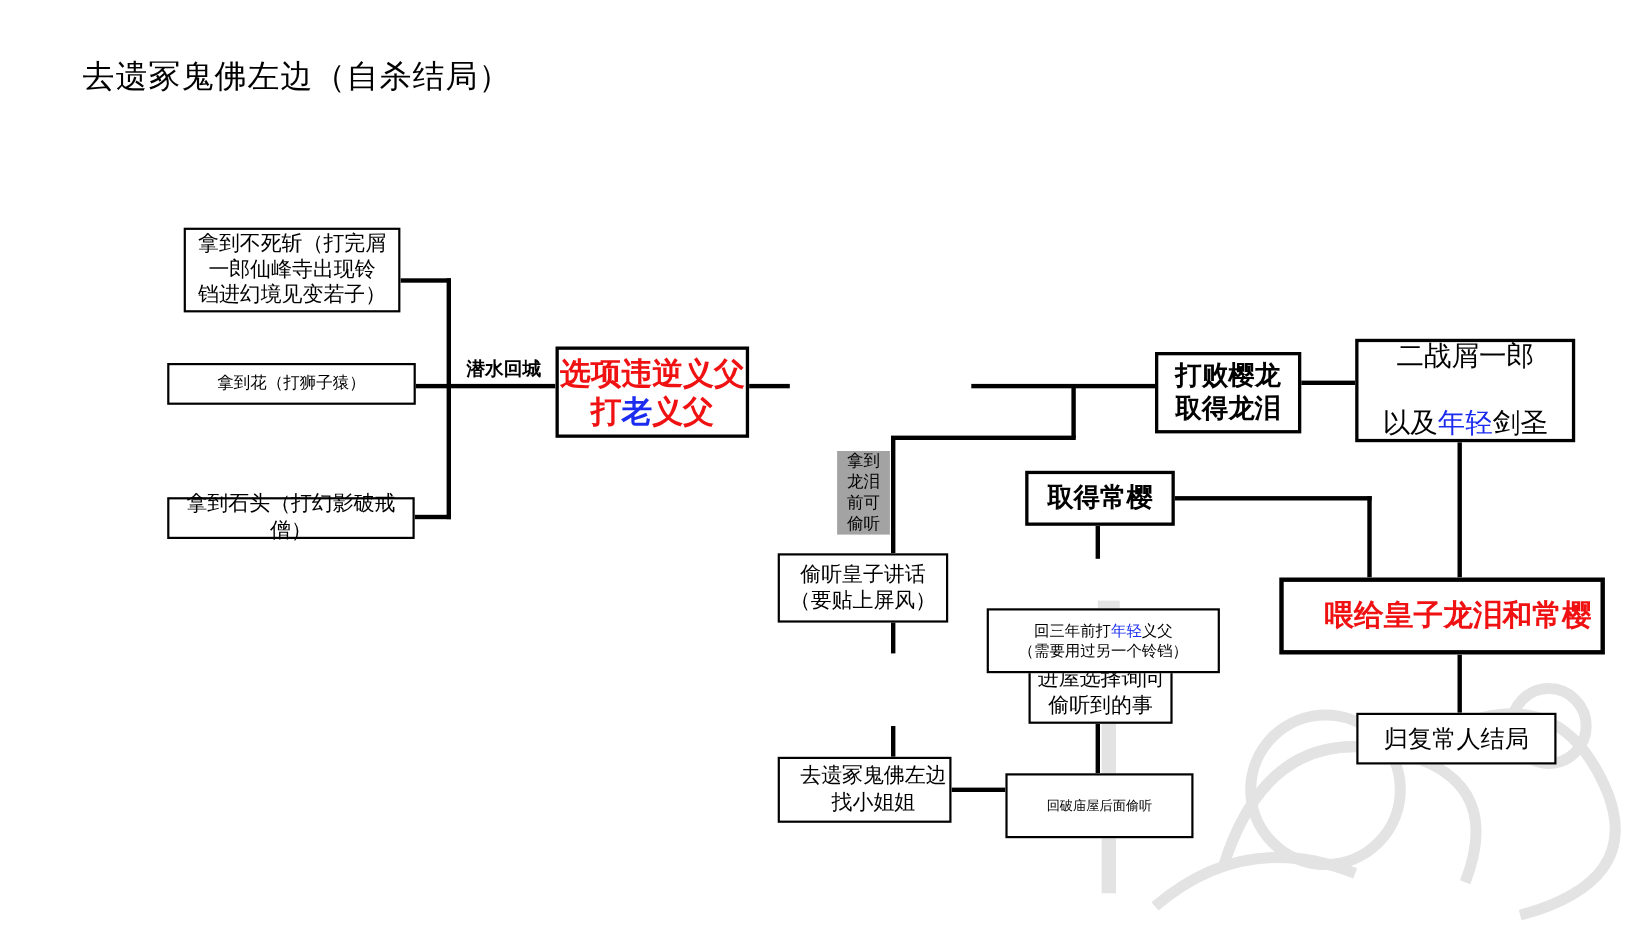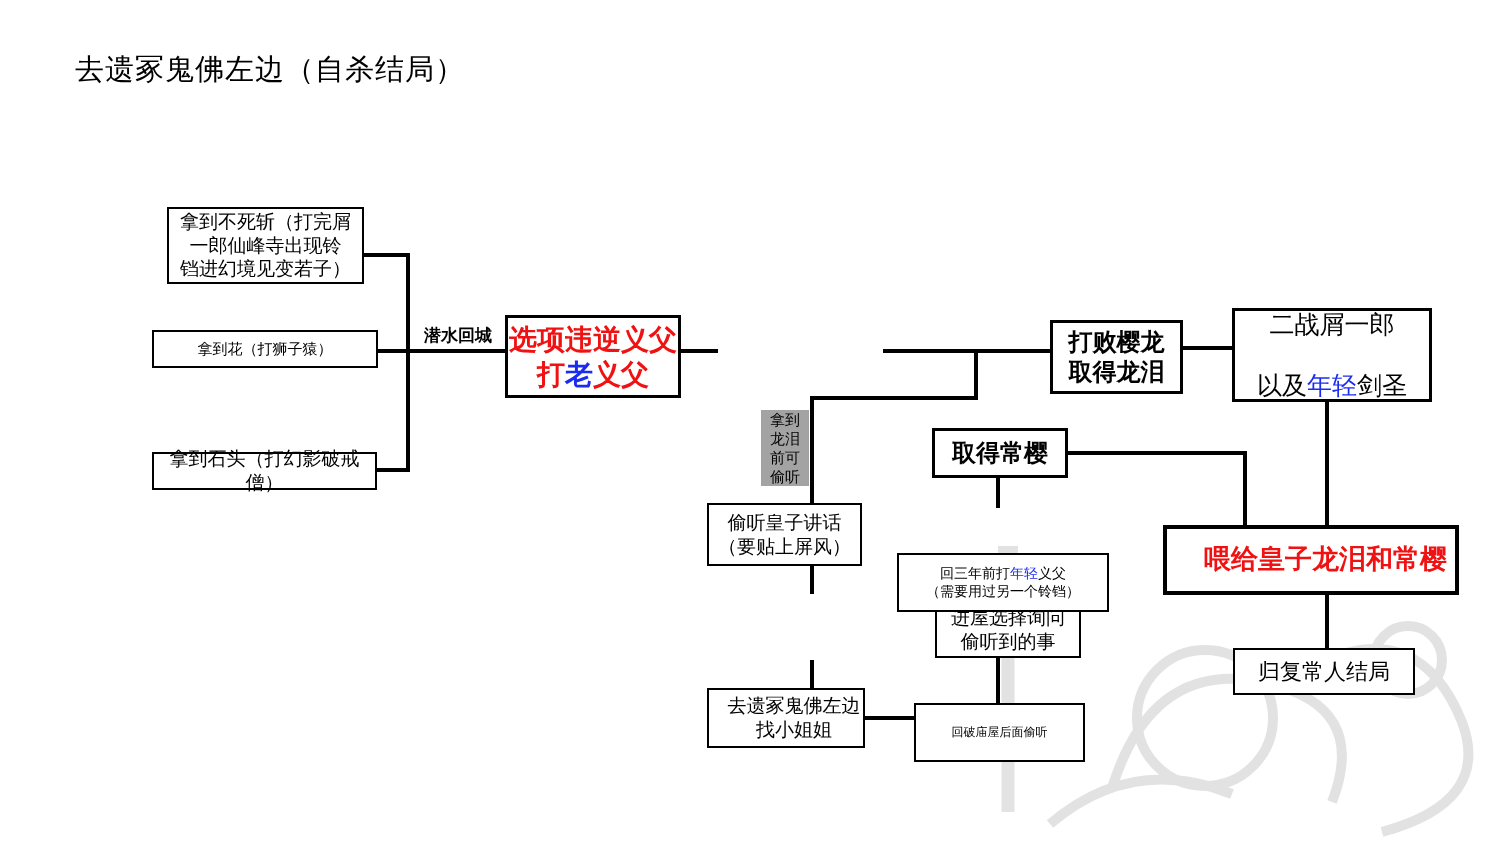--- a/index.html
+++ b/index.html
@@ -119,21 +119,21 @@
 
   <div class="box" style="left:707px;top:688px;width:158px;height:60px;font-size:19px;padding-left:16px;">
     <div>去遗冢鬼佛左边</div>
     <div>找小姐姐</div>
   </div>
 
   <div class="box" style="left:914px;top:703px;width:171px;height:59px;font-size:12px;">
     <div>回破庙屋后面偷听</div>
   </div>
 
-  <div class="box" style="left:935px;top:601px;width:146px;height:57px;font-size:19px;">
+  <div class="box" style="left:935px;top:601px;width:131px;height:57px;font-size:19px;">
     <div>进屋选择询问</div>
     <div>偷听到的事</div>
   </div>
 
   <div class="box" style="left:897px;top:524px;width:212px;height:59px;font-size:14px;margin-top:29px;">
     <div>
       <span>回三年前打</span><span class="t-blue">年轻</span><span>义父</span>
     </div>
     <div>（需要用过另一个铃铛）</div>
   </div>

